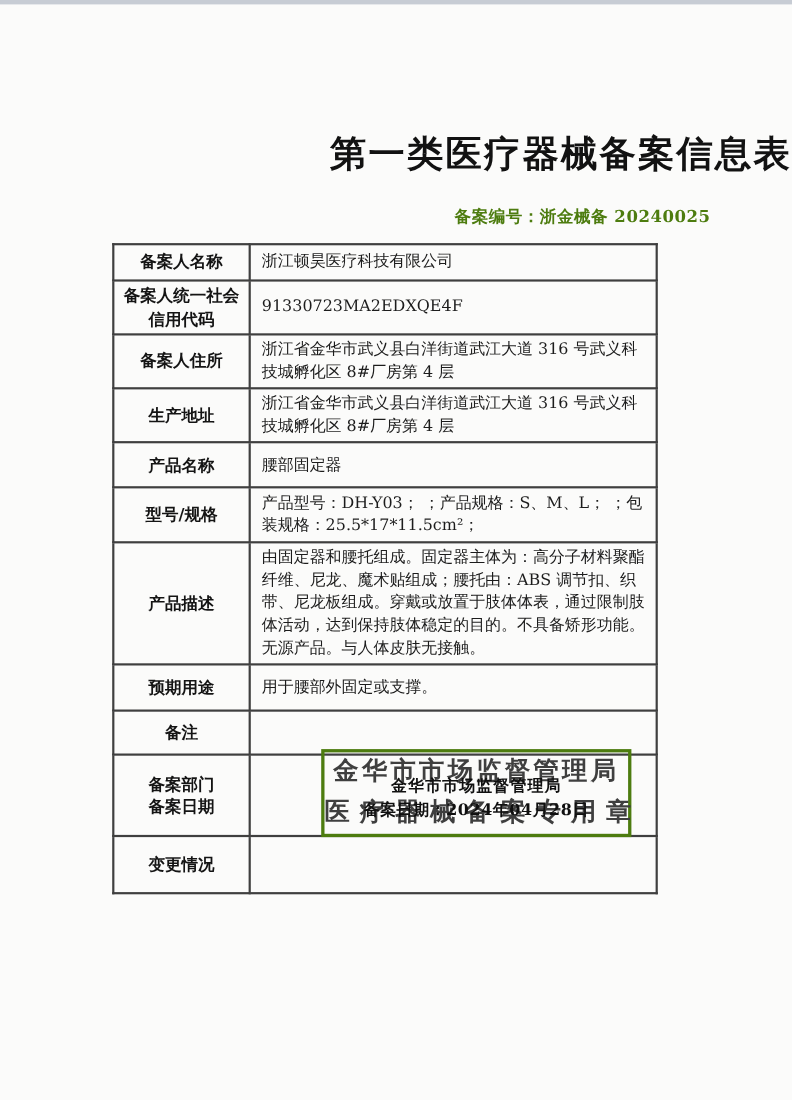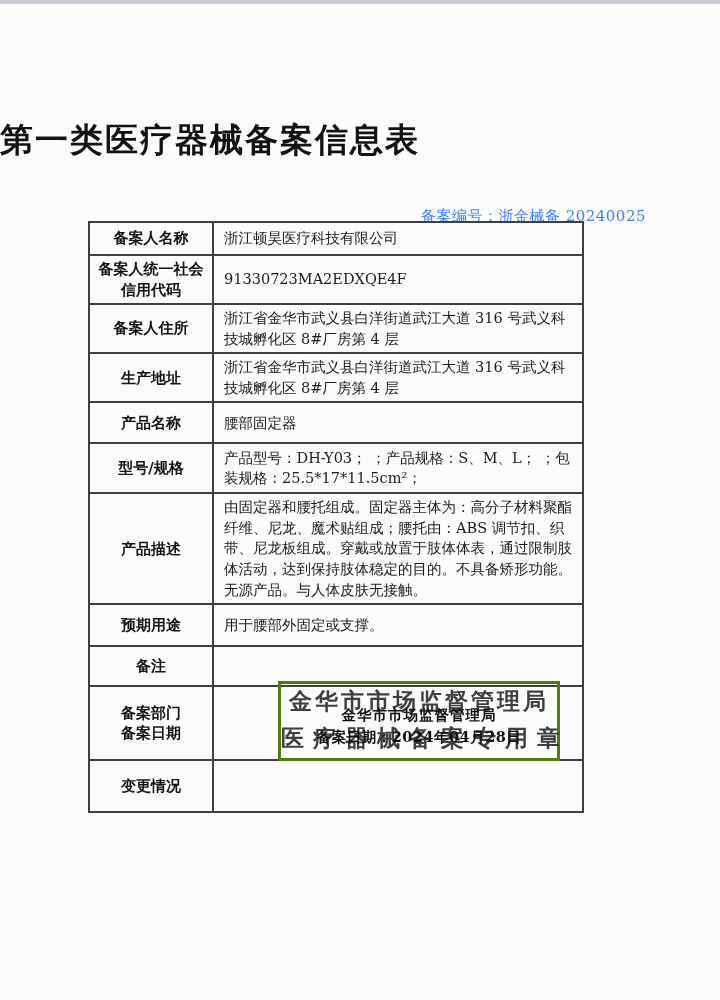--- a/index.html
+++ b/index.html
@@ -13,35 +13,35 @@
     color:#1c1c1c;
   }
   .scan-edge {
     position:absolute; top:0; left:0;
     width:100%; height:4px;
     background:#c7ccd4;
   }
   .doc-title {
     position:absolute; top:118px; left:0; width:100%;
     margin:0;
-    text-align:left;
+    text-align:right;
     font-family:"DejaVu Sans", sans-serif;
     font-size:33px; font-weight:700;
     letter-spacing:2px;
     color:#121212;
   }
   .filing-line {
-    position:absolute; top:207px; right:74px;
-    font-size:15px; font-weight:400;
-    color:#3b82f6;
+    position:absolute; top:188px; right:74px;
+    font-size:15px; font-weight:700;
+    color:#4d7c0f;
     letter-spacing:0.5px;
     white-space:nowrap;
   }
   table.info-table {
-    position:absolute; left:88px; top:221px;
+    position:absolute; left:102px; top:221px;
     width:496px;
     border-collapse:collapse;
     table-layout:fixed;
   }
   table.info-table td {
     border:2px solid #3f3f3f;
     vertical-align:middle;
   }
   td.cell-label {
     width:112px;

